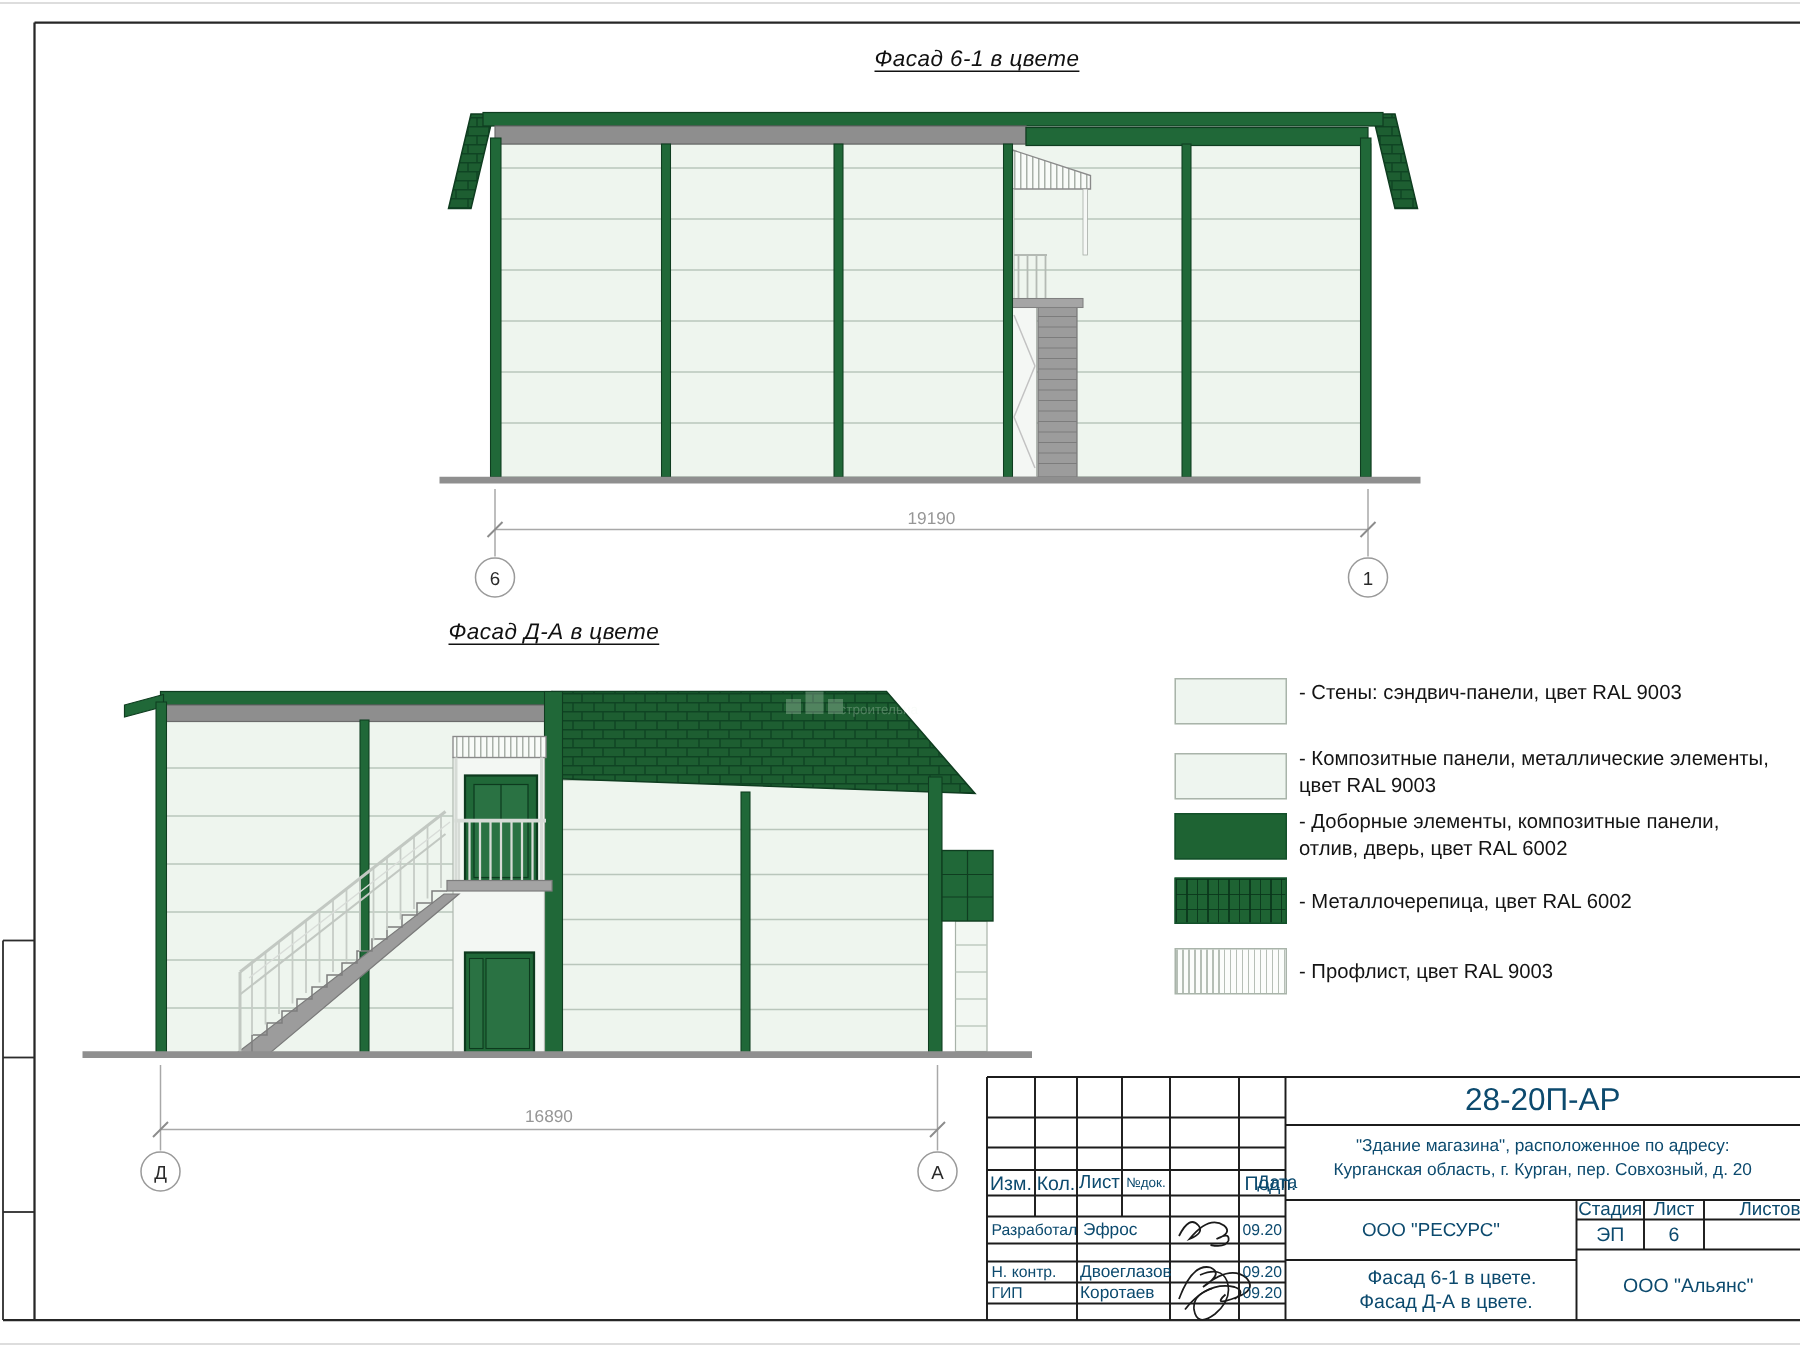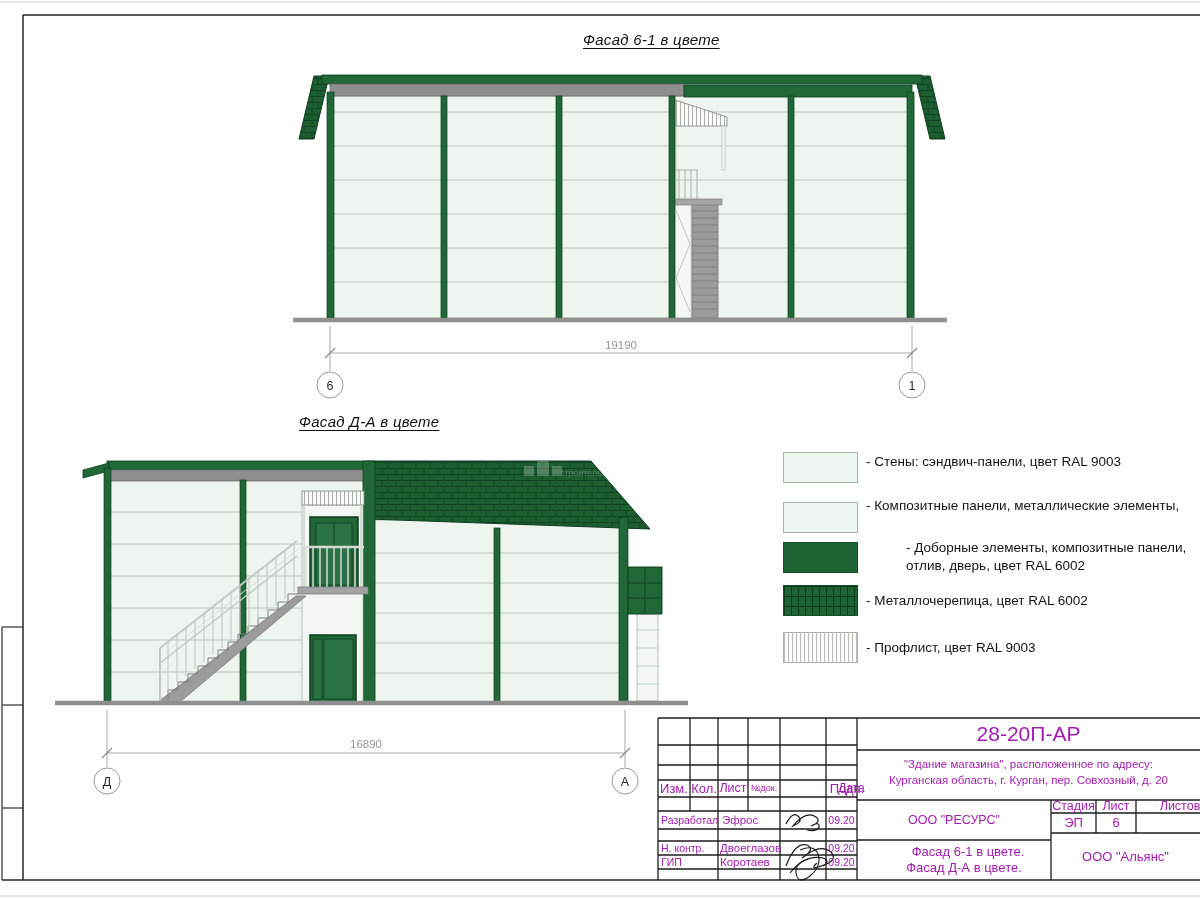--- a/index.html
+++ b/index.html
@@ -13,21 +13,21 @@
   .sw-light{background:#eef5ef;}
   .sw-green{background:#1e6333;border-color:#13502a;}
   .sw-tile{background-color:#1e6333;border-color:#13502a;
     background-image:
       repeating-linear-gradient(to right, rgba(9,52,26,.85) 0 1px, transparent 1px 7px),
       repeating-linear-gradient(to bottom, rgba(9,52,26,.85) 0 1px, transparent 1px 10px);}
   .sw-prof{background-color:#fbfdfb;
     background-image:repeating-linear-gradient(to right,#b6bfb6 0 1px, transparent 1px 4px);}
   .leg-text{position:absolute;left:866px;font-size:13.5px;line-height:18px;color:#141414;white-space:nowrap;}
   
-  .tb{position:absolute;font-size:13px;color:#a21caf;white-space:nowrap;overflow:visible;}
+  .tb{position:absolute;font-size:13px;color:#0c4a6e;white-space:nowrap;overflow:visible;}
   .ctr{text-align:center;}
 </style>
 </head>
 <body>
 
 <div class="page">
 
   <svg class="abs" style="left:0;top:0" width="1200" height="900" viewBox="0 0 1200 900">
     <defs>
       <pattern id="mtile" width="14" height="12" patternUnits="userSpaceOnUse">
@@ -315,24 +315,25 @@
 
   <div>
     <div class="sw sw-light" style="top:452px;"></div>
     <div class="leg-text" style="top:453px;text-align:right;">
       <div>- Стены: сэндвич-панели, цвет RAL 9003</div>
       </div>
 
     <div class="sw sw-light" style="top:502px;"></div>
     <div class="leg-text" style="top:497px;">
       <div>- Композитные панели, металлические элементы,</div>
+        <div>цвет RAL 9003</div>
       </div>
 
     <div class="sw sw-green" style="top:542px;"></div>
-    <div class="leg-text" style="top:539px;margin-left:40px;">
+    <div class="leg-text" style="top:539px;">
       <div>- Доборные элементы,  композитные панели,</div>
         <div>отлив, дверь, цвет RAL 6002</div>
       </div>
 
     <div class="sw sw-tile" style="top:585px;"></div>
     <div class="leg-text" style="top:592px;">
       <div>- Металлочерепица, цвет RAL 6002</div>
       </div>
 
     <div class="sw sw-prof" style="top:632px;"></div>

